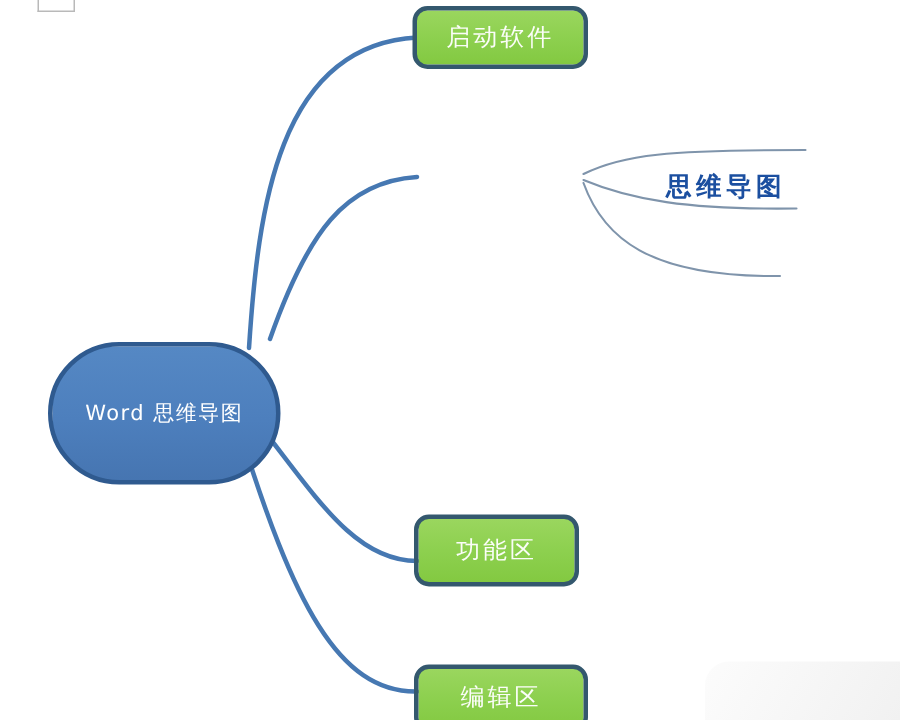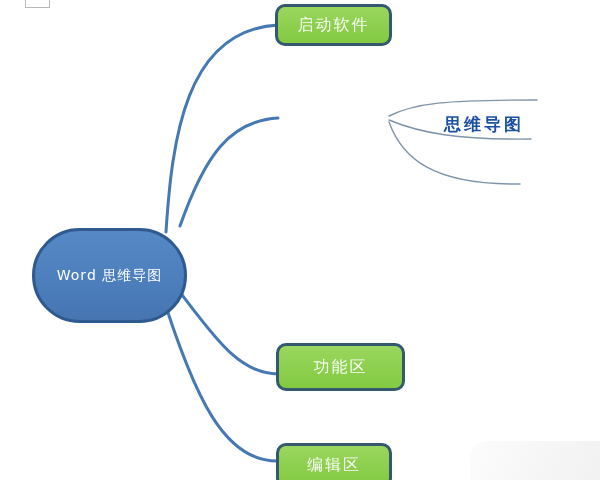--- a/index.html
+++ b/index.html
@@ -21,21 +21,21 @@
   }
   .topic{
     position:absolute;box-sizing:border-box;
     background:linear-gradient(180deg,#9ad65e 0%,var(--topic-fill,#8dd04f) 50%,#83c941 100%);
     border:3px solid var(--topic-border,#34586e);border-radius:10px;
     display:flex;align-items:center;justify-content:center;
     color:rgba(255,255,255,.96);font-size:16px;letter-spacing:2px;
   }
   .topic.b0{left:275px;top:4px;width:117px;height:42px;}
   .topic.b1{left:274px;top:100px;width:116px;height:45px;}
-  .topic.b2{left:276px;top:343px;width:129px;height:48px;}
+  .topic.b2{left:276px;top:343px;width:110px;height:48px;}
   .topic.b3{left:276px;top:443px;width:116px;height:45px;}
   .subtopic{
     position:absolute;color:var(--subtopic-text,#1b4fa0);
     font-size:17px;font-weight:bold;letter-spacing:3px;
     text-align:center;white-space:nowrap;
   }
   .subtopic.s0{left:436px;top:77px;width:96px;margin-top:36px;}
   .subtopic.s1{left:452px;top:116px;width:60px;}
   .subtopic.s2{left:450px;top:161px;width:60px;}
   .cropped-fragment{

